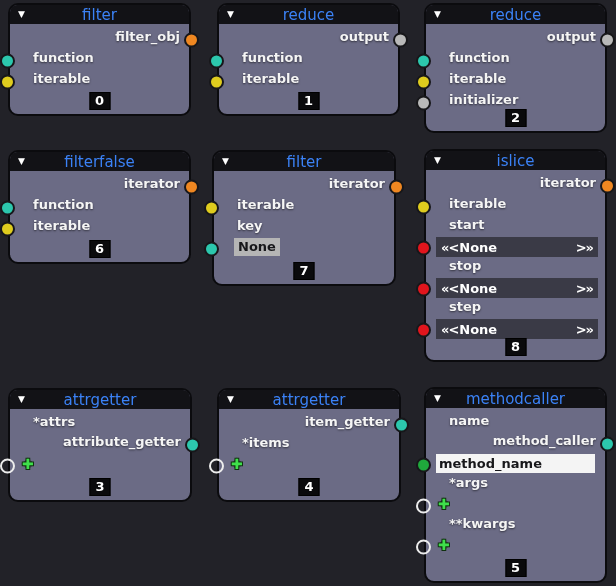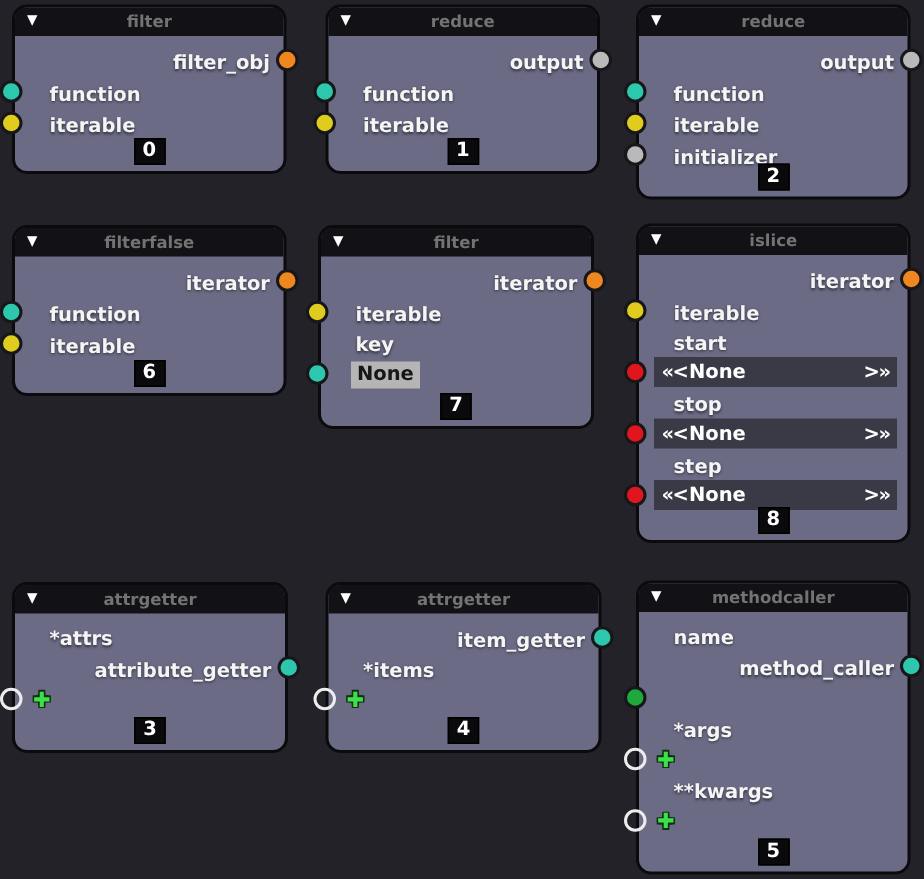--- a/index.html
+++ b/index.html
@@ -12,23 +12,23 @@
     border-radius:10px; box-sizing:border-box;
   }
   .header {
     height:19px; background:#121216; border-radius:7px 7px 0 0;
     position:relative; display:flex; align-items:center; justify-content:center;
   }
   .tri {
     position:absolute; left:8px; top:2px; color:#ffffff; font-size:9px;
     line-height:14px;
   }
-  .title { color:#737373; font-size:11px; font-weight:bold; }
+  .title { color:#3b82f6; font-size:15px; font-weight:normal; }
   .body { padding:5px 7px 2px; position:relative; }
-  .row { position:relative; height:21px; display:flex; align-items:flex-end; }
+  .row { position:relative; height:21px; display:flex; align-items:flex-start; }
   .row.lbl { height:20px; }
   .row.out { justify-content:flex-end; }
   .plabel {
     color:#f5f5f5; font-size:13px; font-weight:bold;
     text-shadow:0 1px 2px rgba(0,0,0,.55); margin-left:16px; white-space:nowrap;
   }
   .row.out .plabel { margin-left:0; margin-right:2px; }
   .port {
     position:absolute; width:11px; height:11px; border-radius:50%;
     border:2.5px solid #17171a; top:50%; transform:translateY(-50%);
@@ -292,20 +292,21 @@
     <div class="body">
       <div class="row lbl">
         <span class="plabel">name</span>
       </div>
       <div class="row out">
         <span class="plabel">method_caller</span>
         <span class="port pr teal"></span>
       </div>
       <div class="row">
         <span class="port pl green"></span>
+        <input class="text-input" type="text" value="method_name" style="">
       </div>
       <div class="row lbl">
         <span class="plabel">*args</span>
       </div>
       <div class="row">
         <span class="port pl hollow"></span>
         <span class="plus">✚</span>
       </div>
       <div class="row lbl">
         <span class="plabel">**kwargs</span>

